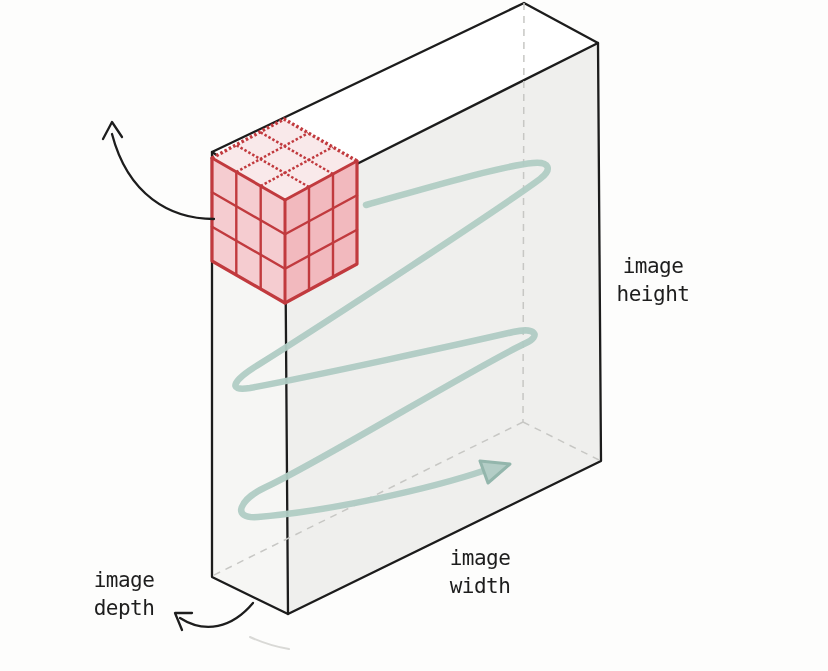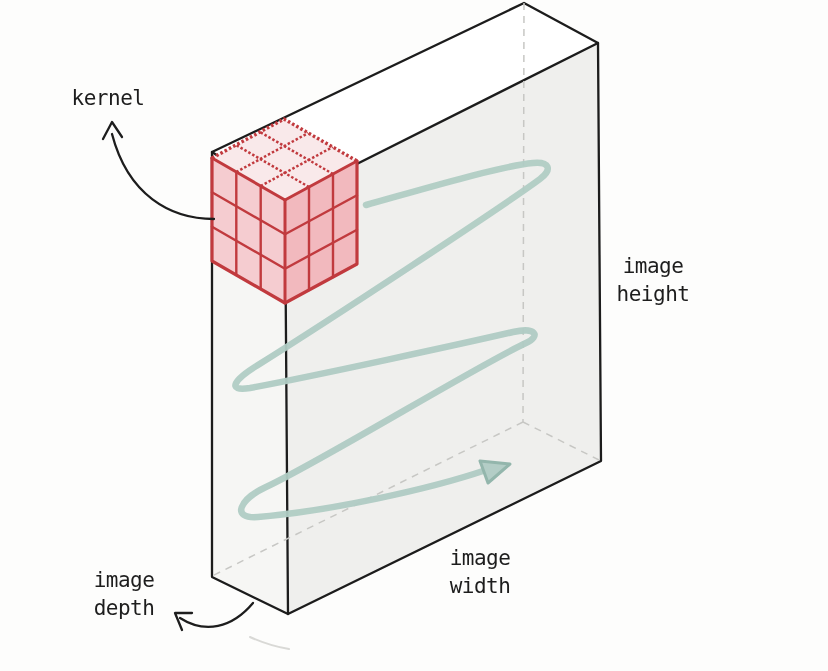--- a/index.html
+++ b/index.html
@@ -114,20 +114,19 @@
         <path d="M214 219 C170 219 128 195 112 134"></path>
         <path d="M103 139 L112 122 L122 137"></path>
       </g>
       <g>
         <path d="M253 603 C232 628 205 634 180 618"></path>
         <path d="M182 630 L175 613 L192 613"></path>
       </g>
     </g>
   </svg>
 
-  <div class="lbl lbl-kernel">kernel</div>
   <div class="lbl lbl-height">image
 height</div>
   <div class="lbl lbl-width">image
 width</div>
   <div class="lbl lbl-depth">image
 depth</div>
 </div>
 
 </body></html>

